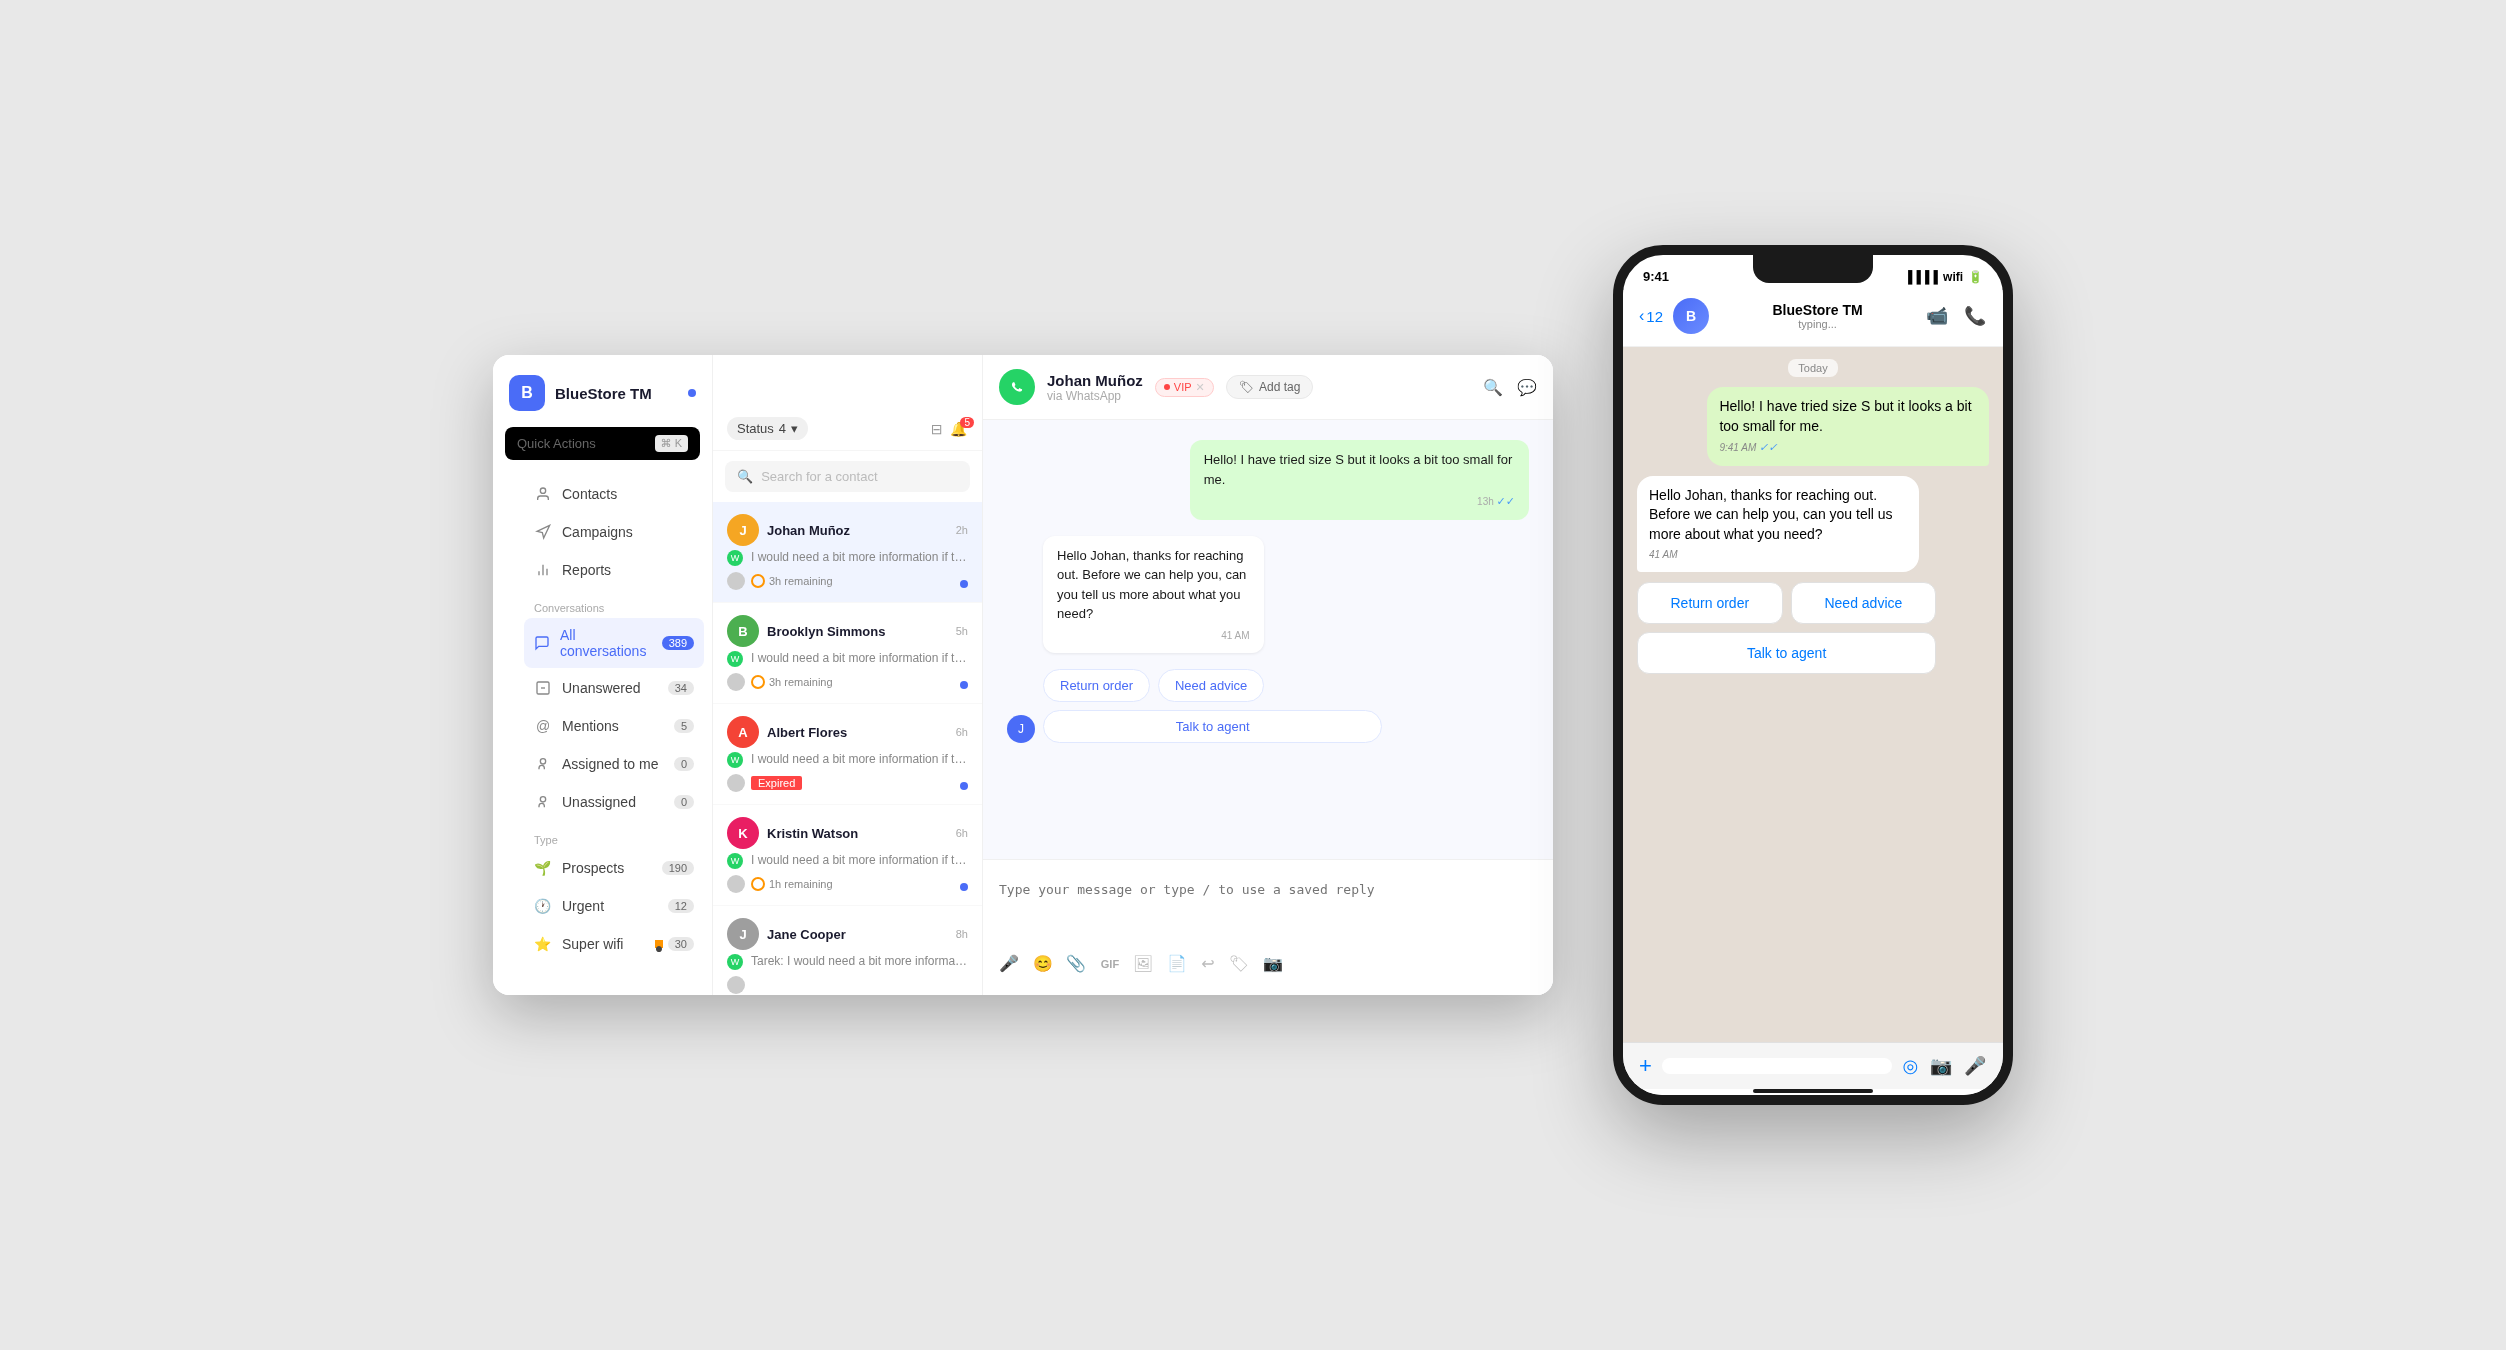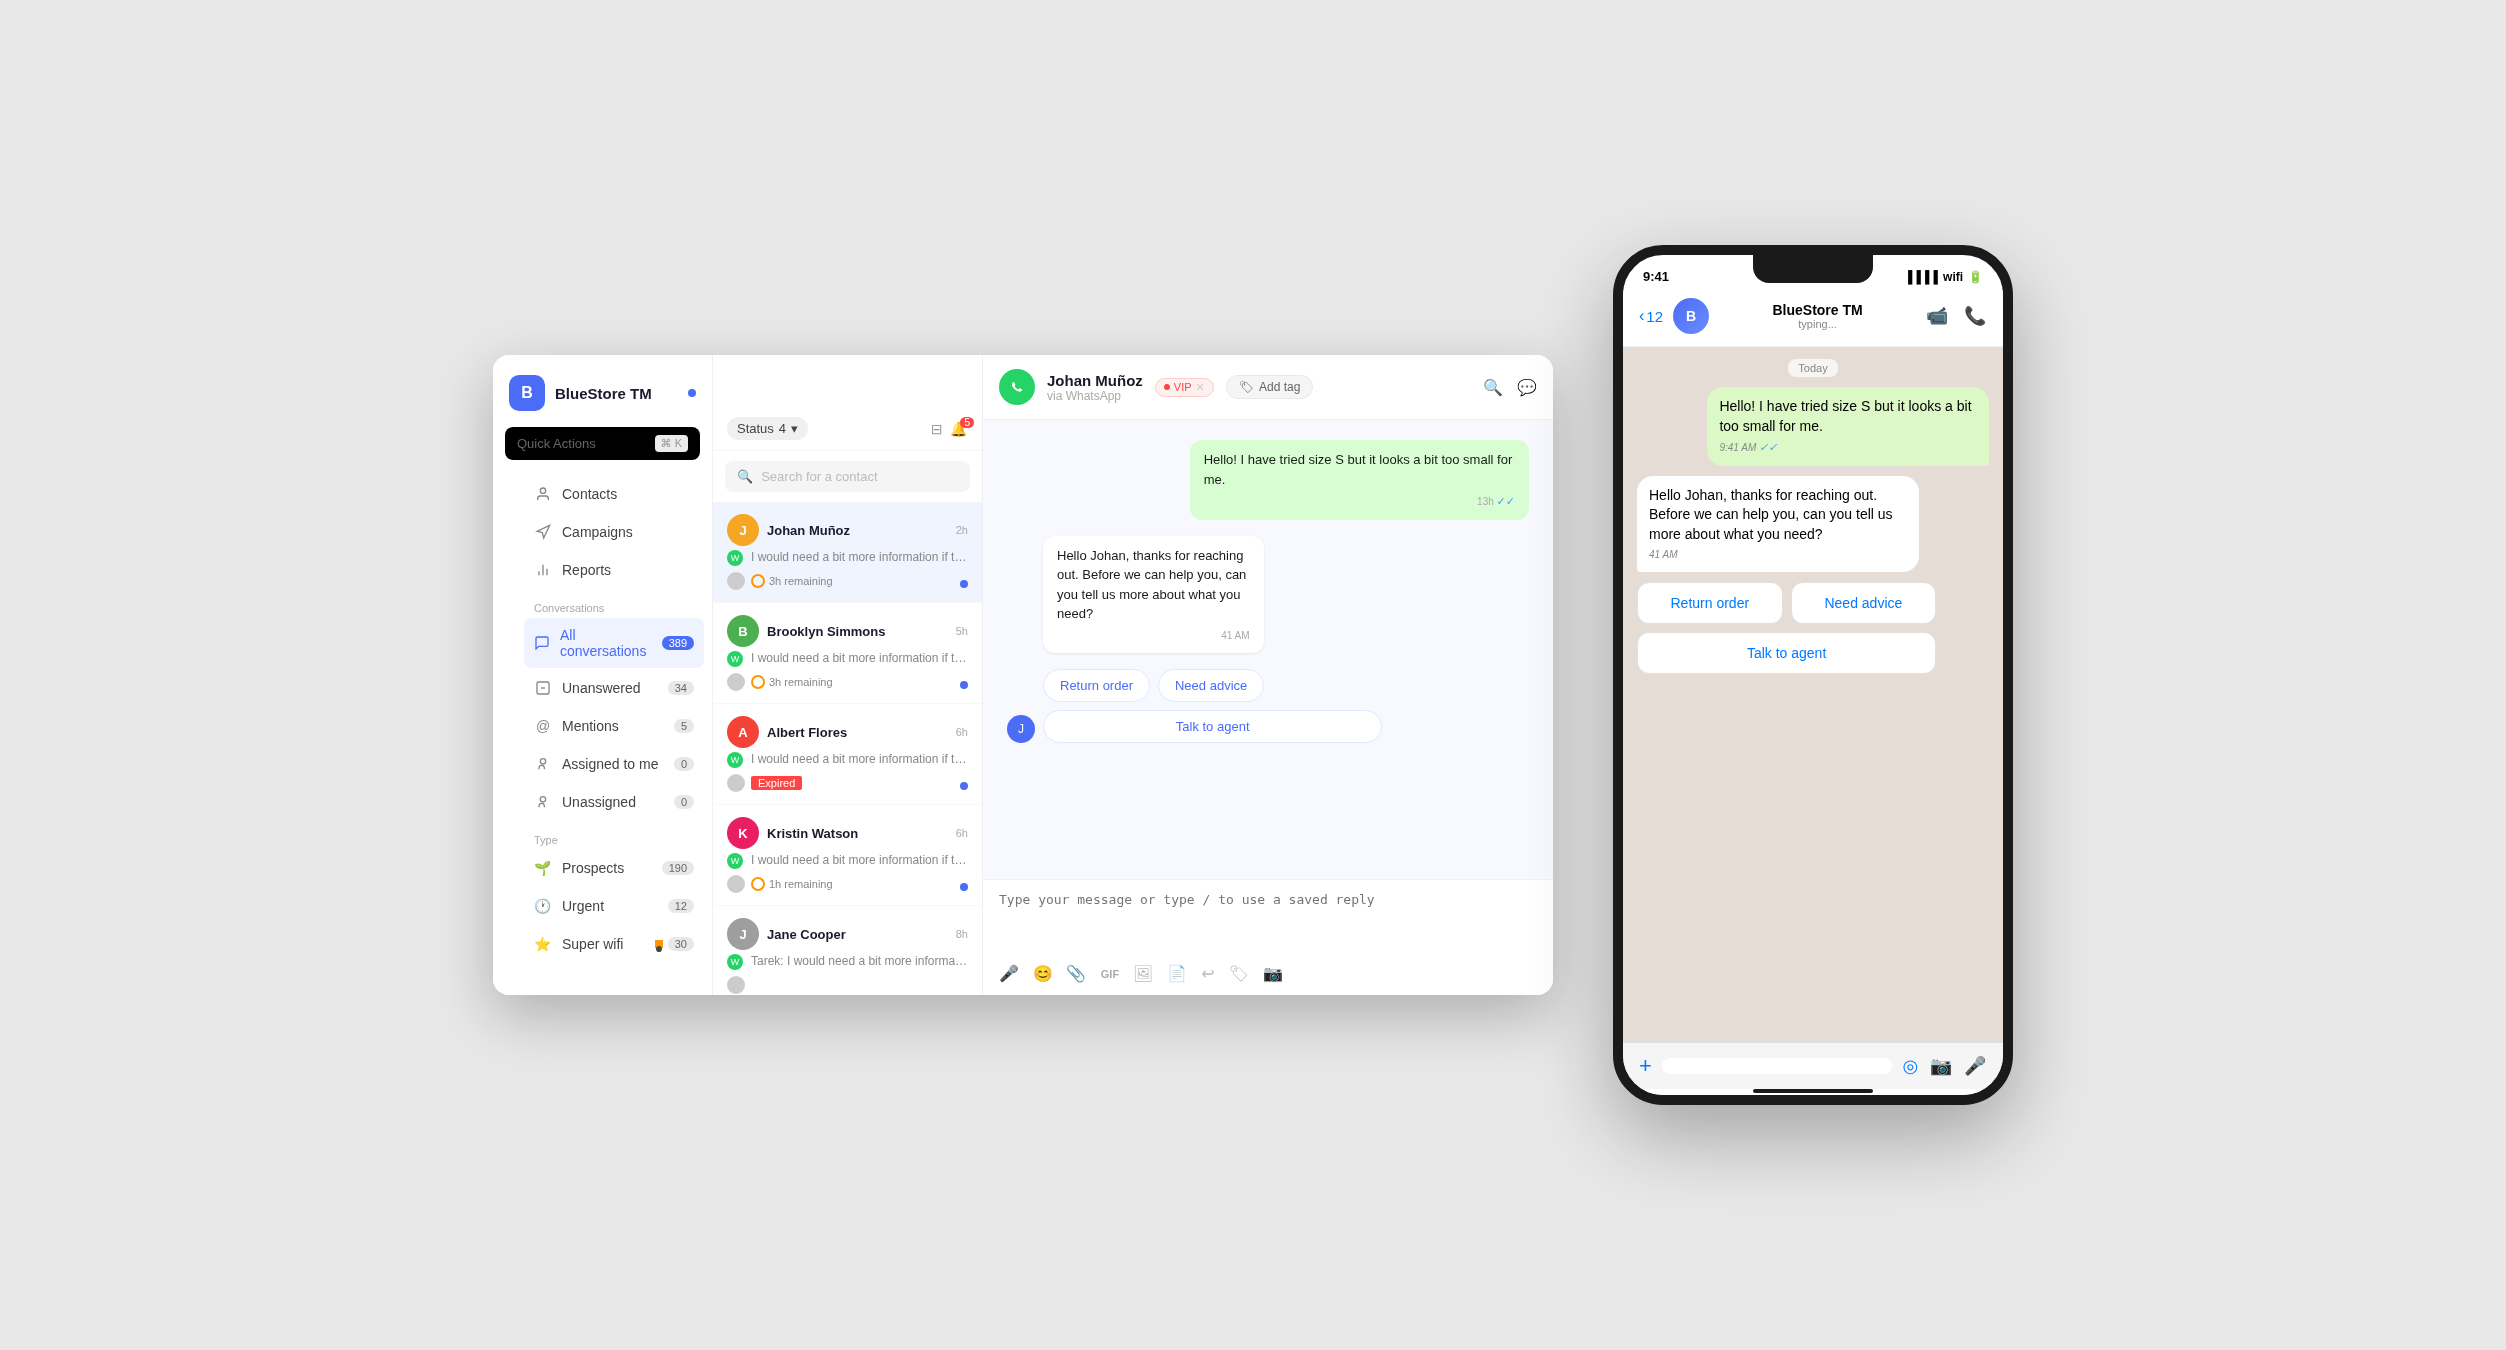--- a/index.html
+++ b/index.html
@@ -495,21 +495,21 @@
     }
 
     .quick-reply-btn.full-width {
       flex: 1 1 100%;
       text-align: center;
     }
 
     .chat-input-area {
       background: #fff;
       border-top: 1px solid #f0f0f0;
-      padding: 12px 16px;
+      padding: 22px 16px;
     }
 
     .chat-input {
       width: 100%;
       border: none;
       outline: none;
       font-size: 13px;
       color: #888;
       background: transparent;
       resize: none;

